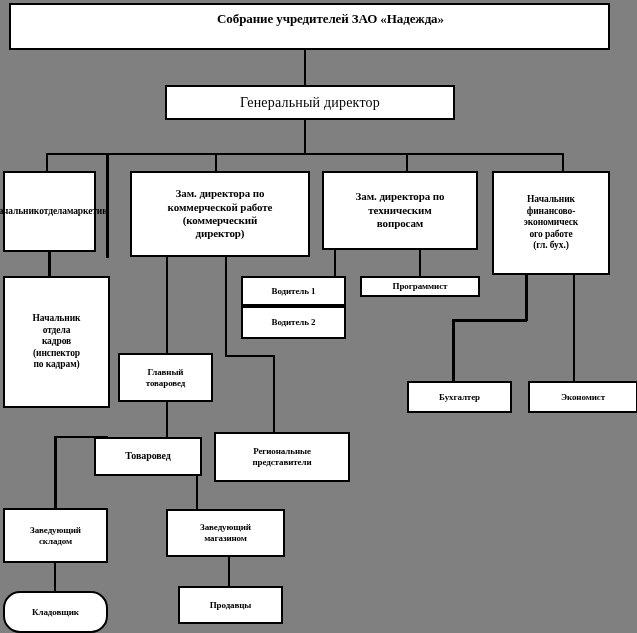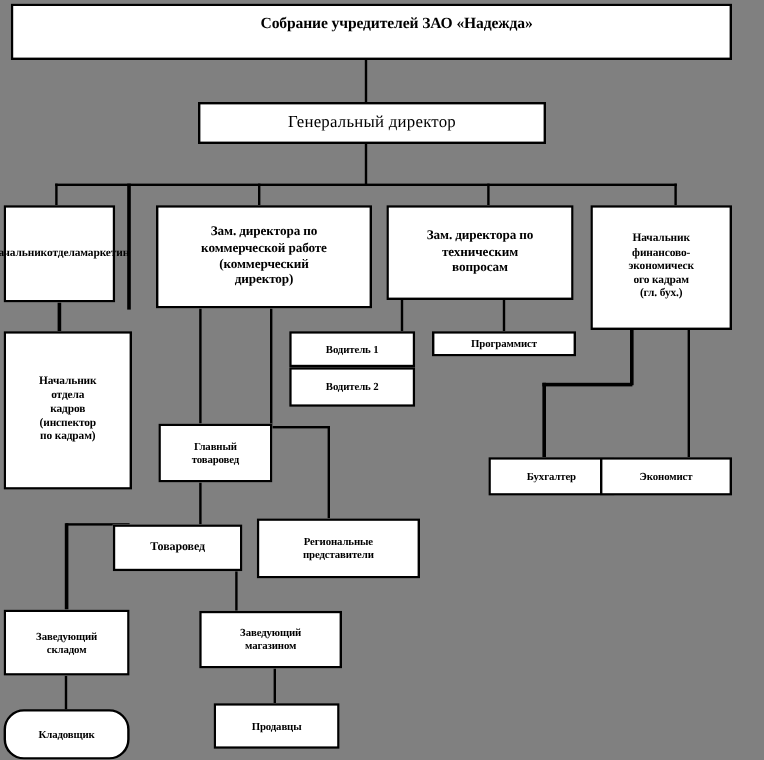--- a/index.html
+++ b/index.html
@@ -127,21 +127,21 @@
   <div class="node" style="left:322px; top:171px; width:156px; height:79px; flex-direction:column; justify-content:center;">
     <span>Зам. директора по</span>
     <span>техническим</span>
     <span>вопросам</span>
   </div>
 
   <div class="node tiny" style="left:492px; top:171px; width:118px; height:104px; flex-direction:column; justify-content:center;">
     <span>Начальник</span>
     <span>финансово-</span>
     <span>экономическ</span>
-    <span>ого кадрам</span>
+    <span>ого работе</span>
     <span>(гл. бух.)</span>
   </div>
 
   <div class="node tiny" style="left:3px; top:276px; width:107px; height:132px; flex-direction:column; justify-content:center;">
     <span>Начальник</span>
     <span>отдела</span>
     <span>кадров</span>
     <span>(инспектор</span>
     <span>по кадрам)</span>
   </div>
@@ -153,25 +153,25 @@
     <span>Водитель  2</span>
   </div>
 
   <div class="node tiny2" style="left:360px; top:276px; width:120px; height:21px;">
     <span>Программист</span>
   </div>
 
   <div class="node tiny2" style="left:407px; top:381px; width:105px; height:32px;">
     <span>Бухгалтер</span>
   </div>
-  <div class="node tiny2" style="left:500px; top:381px; width:110px; height:32px;">
+  <div class="node tiny2" style="left:528px; top:381px; width:110px; height:32px;">
     <span>Экономист</span>
   </div>
 
-  <div class="node tiny2" style="left:132px; top:353px; width:95px; height:49px; flex-direction:column; justify-content:center;">
+  <div class="node tiny2" style="left:118px; top:353px; width:95px; height:49px; flex-direction:column; justify-content:center;">
     <span>Главный</span>
     <span>товаровед</span>
   </div>
 
   <div class="node sm" style="left:94px; top:437px; width:108px; height:39px;">
     <span>Товаровед</span>
   </div>
 
   <div class="node tiny2" style="left:214px; top:432px; width:136px; height:50px; flex-direction:column; justify-content:center;">
     <span>Региональные</span>

